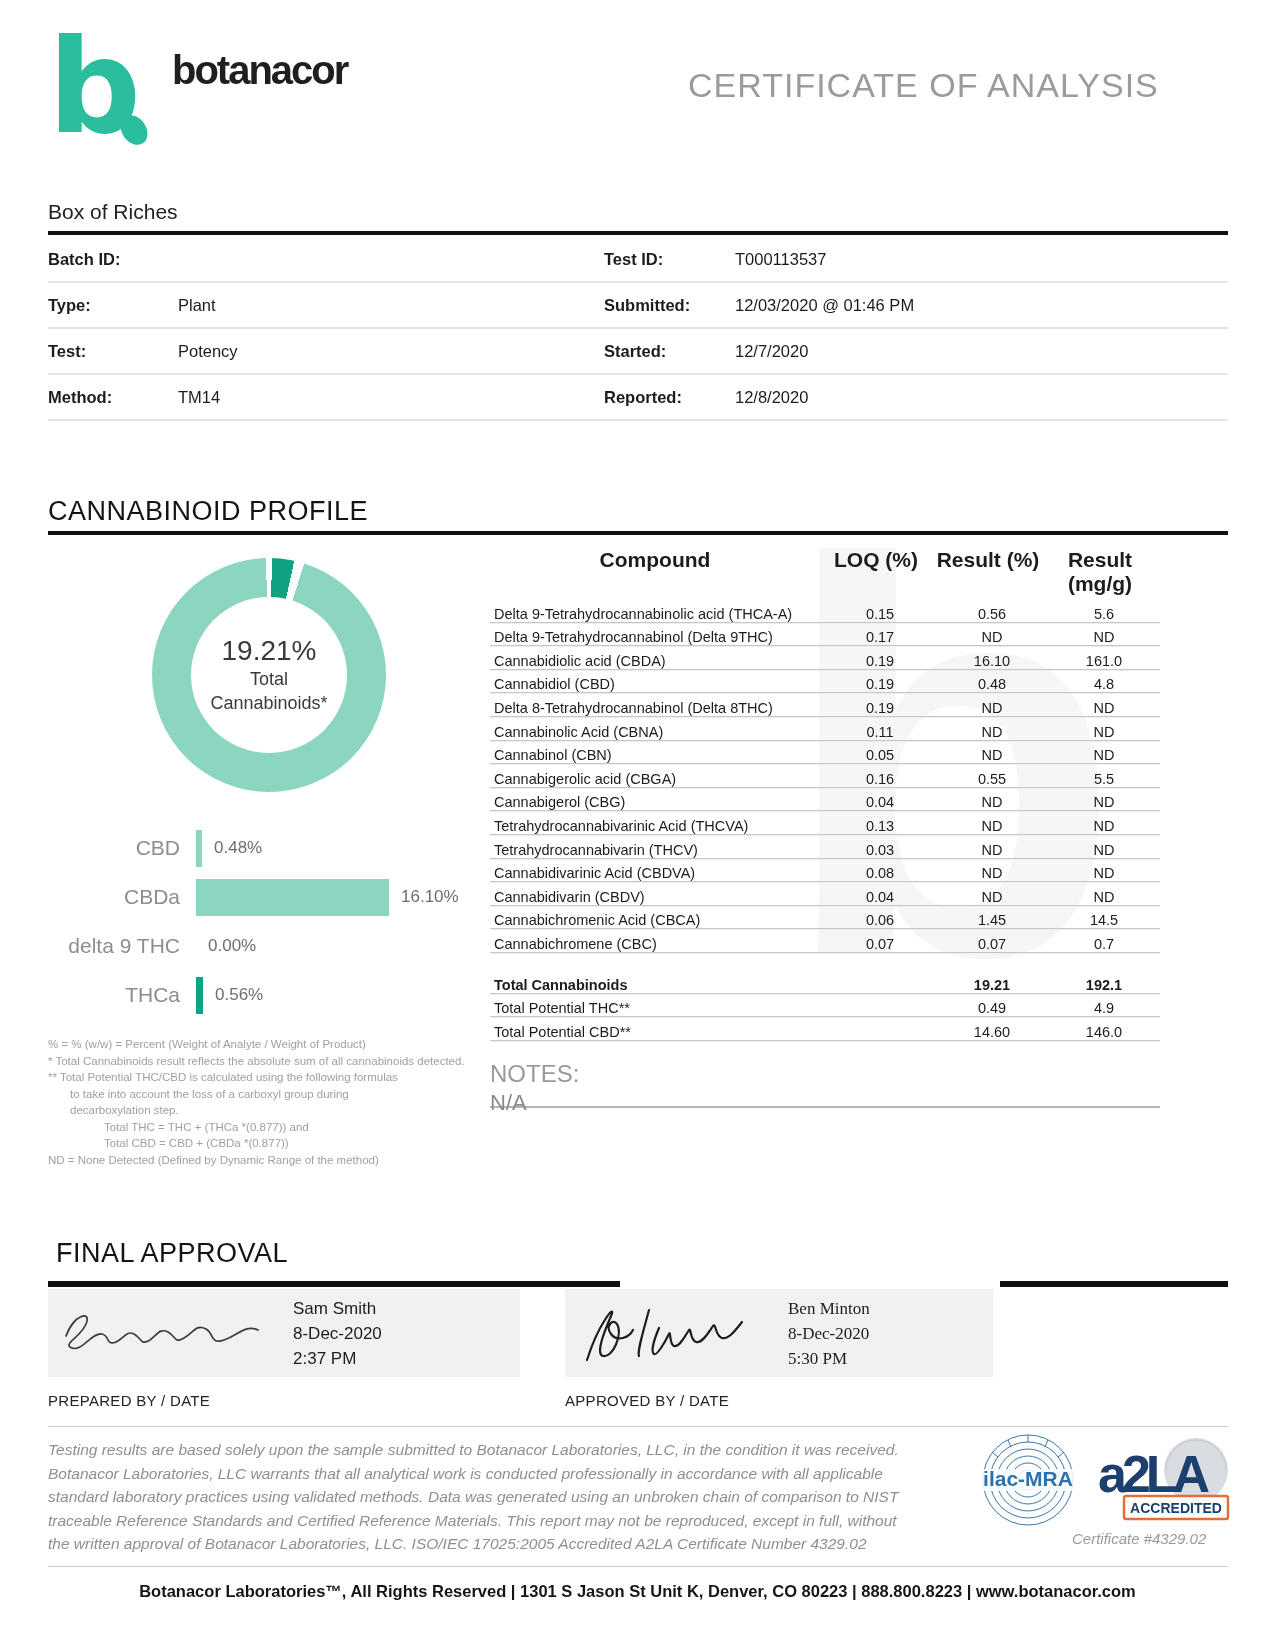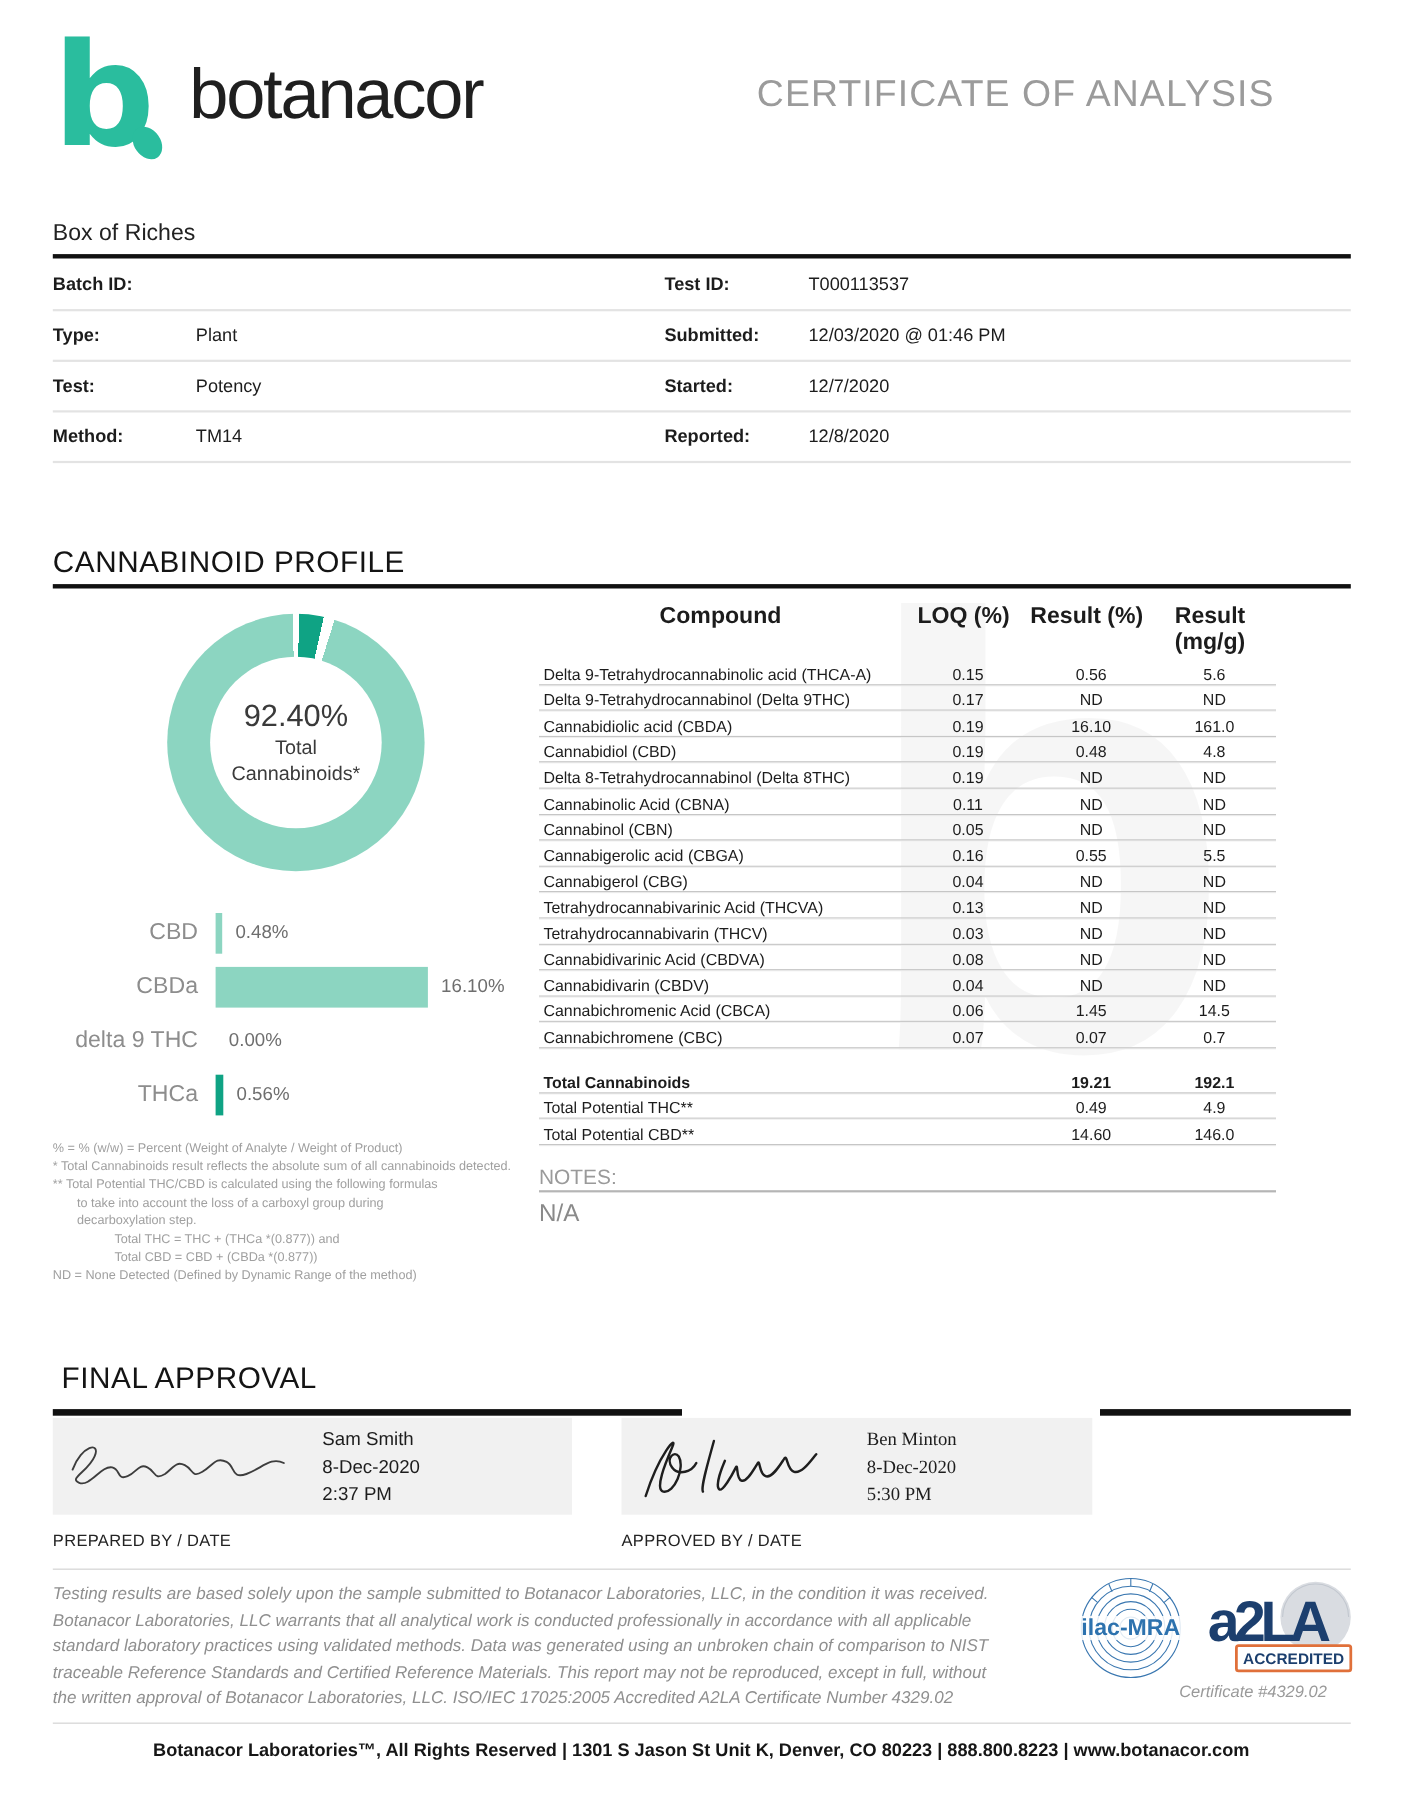--- a/index.html
+++ b/index.html
@@ -1,20 +1,20 @@
 <!DOCTYPE html>
 <html><head>
 <meta charset="utf-8">
 <style>
   html,body{margin:0;padding:0;background:#fff;}
   .page{position:relative;width:1275px;height:1650px;background:#fff;overflow:hidden;
         font-family:"Liberation Sans","DejaVu Sans",sans-serif;color:#1c1c1c;}
 
   
-  .brand{position:absolute;left:172px;top:48px;font-size:64px;font-weight:400;letter-spacing:-2px;color:#1f1f1f;}
+  .brand{position:absolute;left:172px;top:48px;font-size:40px;font-weight:700;letter-spacing:-2px;color:#1f1f1f;}
   .coa-title{position:absolute;left:688px;top:66px;font-size:34px;color:#9b9b9b;letter-spacing:1px;white-space:nowrap;}
   .logo{position:absolute;left:46px;top:30px;}
 
   
   .sample-name{position:absolute;left:48px;top:200px;font-size:21px;color:#222;}
   .rule-thick{position:absolute;height:4px;background:#111;}
   .info{position:absolute;left:48px;top:237px;width:1180px;}
   .irow{display:flex;height:44px;align-items:center;border-bottom:2px solid #e3e3e3;}
   .ilabel{font-weight:bold;width:130px;font-size:16.5px;}
   .ivalue{width:426px;font-size:16.5px;}
@@ -50,21 +50,21 @@
   .ctable{position:absolute;left:490px;top:548px;width:670px;font-size:14.5px;color:#1c1c1c;z-index:2;}
   .thead{display:flex;font-weight:bold;font-size:21px;padding-bottom:3px;}
   .trow{display:flex;align-items:flex-end;height:22.6px;border-bottom:1px solid #c6c6c6;box-shadow:0 1px 0 #efefef;}
   .c-comp{width:330px;padding-left:4px;}
   .thead .c-comp{text-align:center;padding-left:0;}
   .c-num{width:112px;text-align:center;}
   .totals{margin-top:17px;}
   .trow.total{font-weight:bold;}
 
   
-  .notes-h{position:absolute;left:490px;top:1060px;width:670px;font-size:19px;color:#9a9a9a;border-bottom:2px solid #b5b5b5;padding-bottom:0;z-index:2;}
+  .notes-h{position:absolute;left:490px;top:1060px;width:670px;font-size:24px;color:#9a9a9a;border-bottom:2px solid #b5b5b5;padding-bottom:18px;z-index:2;}
   .notes-v{position:absolute;left:490px;top:1090px;font-size:22px;color:#8a8a8a;z-index:2;}
 
   
   .sigbox{position:absolute;top:1289px;height:88px;background:#f1f1f1;display:flex;align-items:center;}
   .sigtext{font-size:17px;color:#1d1d1d;line-height:25px;}
   .siglabel{position:absolute;top:1392px;font-size:15px;color:#232323;letter-spacing:.3px;}
 
   
   .rule-thin{position:absolute;left:48px;width:1180px;height:1px;background:#cfcfcf;}
   .disclaimer{position:absolute;left:48px;top:1438px;width:868px;font-size:15.5px;font-style:italic;color:#8f8f8f;line-height:23.5px;}
@@ -114,21 +114,21 @@
     </div>
   </div>
 
   <div class="section-h" style="left:48px;top:496px;">CANNABINOID PROFILE</div>
   <div class="rule-thick" style="left:48px;top:531px;width:1180px;"></div>
 
   <div class="wmark">b</div>
 
   <div class="donut">
     <div class="donut-hole">
-      <div class="donut-pct">92.40%</div>
+      <div class="donut-pct">19.21%</div>
       <div class="donut-sub">Total
 Cannabinoids*</div>
     </div>
   </div>
 
   <div class="bars">
     <div class="brow">
       <div class="blabel">CBD</div>
       <div class="bar" style="background: rgb(140, 213, 193); width: 6px;"></div>
       <div class="bval">0.48%</div>

